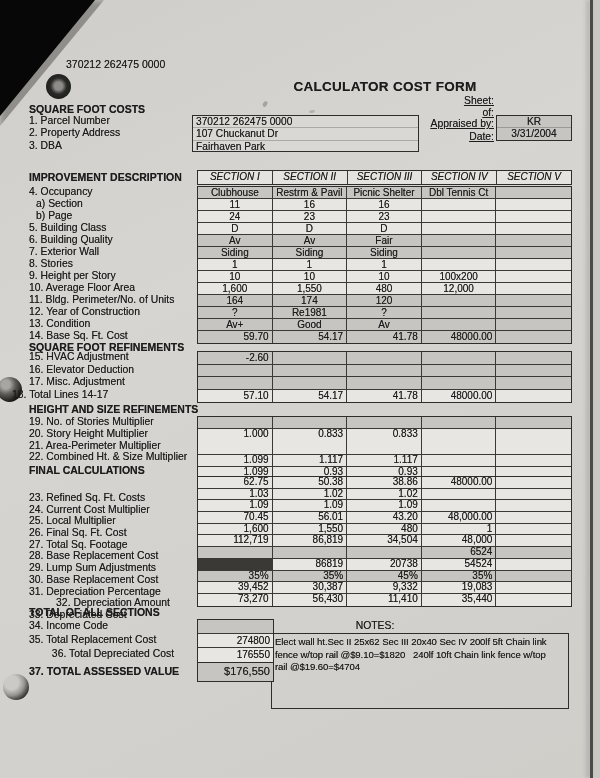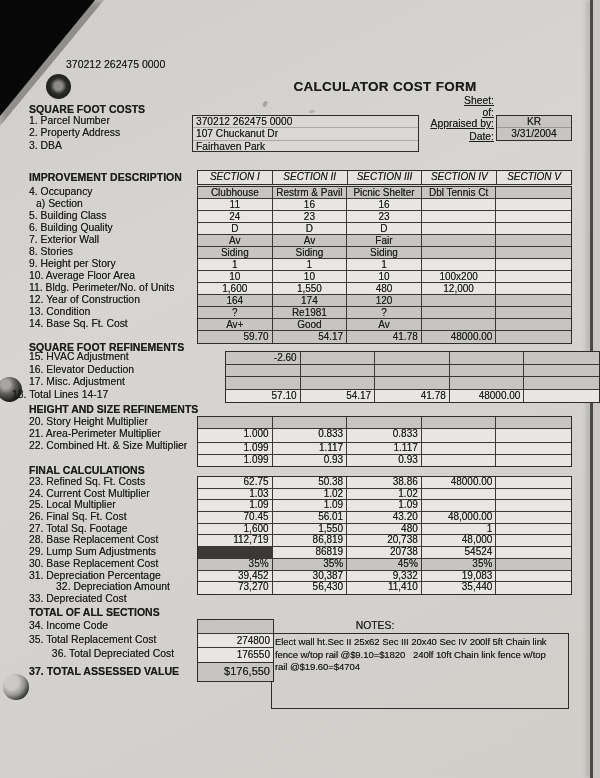--- a/index.html
+++ b/index.html
@@ -130,20 +130,21 @@
   <div class="notes-head">NOTES:</div>
   <div class="notes-box">
     <div class="nline">Elect wall ht.Sec II 25x62 Sec III 20x40 Sec IV 200lf 5ft Chain link</div>
     <div class="nline">fence w/top rail @$9.10=$1820   240lf 10ft Chain link fence w/top</div>
     <div class="nline">rail @$19.60=$4704</div>
   </div>
 
 <div class="labels" style="top: 186px;">
       <div class="tlabel" style="height: 12px; line-height: 12px;">4. Occupancy</div>
       <div class="tlabel indent" style="height: 12px; line-height: 12px;">a) Section</div>
+      <div class="tlabel indent" style="height: 12px; line-height: 12px;">b) Page</div>
       <div class="tlabel" style="height: 12px; line-height: 12px;">5. Building Class</div>
       <div class="tlabel" style="height: 12px; line-height: 12px;">6. Building Quality</div>
       <div class="tlabel" style="height: 12px; line-height: 12px;">7. Exterior Wall</div>
       <div class="tlabel" style="height: 12px; line-height: 12px;">8. Stories</div>
       <div class="tlabel" style="height: 12px; line-height: 12px;">9. Height per Story</div>
       <div class="tlabel" style="height: 12px; line-height: 12px;">10. Average Floor Area</div>
       <div class="tlabel" style="height: 12px; line-height: 12px;">11. Bldg. Perimeter/No. of Units</div>
       <div class="tlabel" style="height: 12px; line-height: 12px;">12. Year of Construction</div>
       <div class="tlabel" style="height: 12px; line-height: 12px;">13. Condition</div>
       <div class="tlabel" style="height: 12px; line-height: 12px;">14. Base Sq. Ft. Cost</div>
@@ -240,21 +241,21 @@
         <div class="tcell shaded ar" style="line-height: 11px;">48000.00</div>
         <div class="tcell shaded ar" style="line-height: 11px;"></div>
       </div>
     </div>
     <div class="labels" style="top: 351px;">
       <div class="tlabel" style="height: 12.6px; line-height: 12.6px;">15. HVAC Adjustment</div>
       <div class="tlabel" style="height: 12.6px; line-height: 12.6px;">16. Elevator Deduction</div>
       <div class="tlabel" style="height: 12.6px; line-height: 12.6px;">17. Misc. Adjustment</div>
       <div class="tlabel" style="height: 12.6px; line-height: 12.6px; padding-left: 12px;">18. Total Lines 14-17</div>
     </div>
-    <div class="grid" style="top: 351px; margin-left: 28px;">
+    <div class="grid" style="top: 351px;">
       <div class="trow" style="height: 12.6px;">
         <div class="tcell shaded ar" style="line-height: 11.6px;">-2.60</div>
         <div class="tcell shaded ar" style="line-height: 11.6px;"></div>
         <div class="tcell shaded ar" style="line-height: 11.6px;"></div>
         <div class="tcell shaded ar" style="line-height: 11.6px;"></div>
         <div class="tcell shaded ar" style="line-height: 11.6px;"></div>
       </div>
       <div class="trow" style="height: 12.6px;">
         <div class="tcell shaded ar" style="line-height: 11.6px;"></div>
         <div class="tcell shaded ar" style="line-height: 11.6px;"></div>
@@ -271,33 +272,34 @@
       </div>
       <div class="trow" style="height: 12.6px;">
         <div class="tcell light ar" style="line-height: 11.6px;">57.10</div>
         <div class="tcell light ar" style="line-height: 11.6px;">54.17</div>
         <div class="tcell light ar" style="line-height: 11.6px;">41.78</div>
         <div class="tcell light ar" style="line-height: 11.6px;">48000.00</div>
         <div class="tcell light ar" style="line-height: 11.6px;"></div>
       </div>
     </div>
     <div class="labels" style="top: 416px;">
+      <div class="tlabel" style="height: 11.8px; line-height: 11.8px;">19. No. of Stories Multiplier</div>
       <div class="tlabel" style="height: 11.8px; line-height: 11.8px;">20. Story Height Multiplier</div>
       <div class="tlabel" style="height: 11.8px; line-height: 11.8px;">21. Area-Perimeter Multiplier</div>
       <div class="tlabel" style="height: 11.8px; line-height: 11.8px;">22. Combined Ht. &amp; Size Multiplier</div>
     </div>
     <div class="grid" style="top: 416px;">
       <div class="trow" style="height: 11.8px;">
         <div class="tcell shaded ar" style="line-height: 10.8px;"></div>
         <div class="tcell shaded ar" style="line-height: 10.8px;"></div>
         <div class="tcell shaded ar" style="line-height: 10.8px;"></div>
         <div class="tcell shaded ar" style="line-height: 10.8px;"></div>
         <div class="tcell shaded ar" style="line-height: 10.8px;"></div>
       </div>
-      <div class="trow" style="height: 14px;">
+      <div class="trow" style="height: 26px;">
         <div class="tcell light ar" style="line-height: 10.8px;">1.000</div>
         <div class="tcell light ar" style="line-height: 10.8px;">0.833</div>
         <div class="tcell light ar" style="line-height: 10.8px;">0.833</div>
         <div class="tcell light ar" style="line-height: 10.8px;"></div>
         <div class="tcell light ar" style="line-height: 10.8px;"></div>
       </div>
       <div class="trow" style="height: 11.8px;">
         <div class="tcell light ar" style="line-height: 10.8px;">1.099</div>
         <div class="tcell light ar" style="line-height: 10.8px;">1.117</div>
         <div class="tcell light ar" style="line-height: 10.8px;">1.117</div>
@@ -306,21 +308,21 @@
       </div>
       <div class="trow" style="height: 11.8px;">
         <div class="tcell light ar" style="line-height: 10.8px;">1.099</div>
         <div class="tcell light ar" style="line-height: 10.8px;">0.93</div>
         <div class="tcell light ar" style="line-height: 10.8px;">0.93</div>
         <div class="tcell light ar" style="line-height: 10.8px;"></div>
         <div class="tcell light ar" style="line-height: 10.8px;"></div>
       </div>
     </div>
     <div class="labels" style="top: 476px;">
-      <div class="tlabel" style="height: 11.7px; line-height: 11.7px;">23. Refined Sq. Ft. Costs</div>
+      <div class="tlabel" style="height: 11.7px; line-height: 11.7px; margin-top: 16px;">23. Refined Sq. Ft. Costs</div>
       <div class="tlabel" style="height: 11.7px; line-height: 11.7px;">24. Current Cost Multiplier</div>
       <div class="tlabel" style="height: 11.7px; line-height: 11.7px;">25. Local Multiplier</div>
       <div class="tlabel" style="height: 11.7px; line-height: 11.7px;">26. Final Sq. Ft. Cost</div>
       <div class="tlabel" style="height: 11.7px; line-height: 11.7px;">27. Total Sq. Footage</div>
       <div class="tlabel" style="height: 11.7px; line-height: 11.7px;">28. Base Replacement Cost</div>
       <div class="tlabel" style="height: 11.7px; line-height: 11.7px;">29. Lump Sum Adjustments</div>
       <div class="tlabel" style="height: 11.7px; line-height: 11.7px;">30. Base Replacement Cost</div>
       <div class="tlabel" style="height: 11.7px; line-height: 11.7px;">31. Depreciation Percentage</div>
       <div class="tlabel" style="height: 11.7px; line-height: 11.7px; text-align: center;">32. Depreciation Amount</div>
       <div class="tlabel" style="height: 11.7px; line-height: 11.7px;">33. Depreciated Cost</div>
@@ -357,23 +359,30 @@
       <div class="trow" style="height: 11.7px;">
         <div class="tcell light ar" style="line-height: 10.7px;">1,600</div>
         <div class="tcell light ar" style="line-height: 10.7px;">1,550</div>
         <div class="tcell light ar" style="line-height: 10.7px;">480</div>
         <div class="tcell light ar" style="line-height: 10.7px;">1</div>
         <div class="tcell light ar" style="line-height: 10.7px;"></div>
       </div>
       <div class="trow" style="height: 11.7px;">
         <div class="tcell light ar" style="line-height: 10.7px;">112,719</div>
         <div class="tcell light ar" style="line-height: 10.7px;">86,819</div>
-        <div class="tcell light ar" style="line-height: 10.7px;">20,738</div>
+        <div class="tcell light ar" style="line-height: 10.7px;">34,504</div>
         <div class="tcell light ar" style="line-height: 10.7px;">48,000</div>
         <div class="tcell light ar" style="line-height: 10.7px;"></div>
+      </div>
+      <div class="trow" style="height: 11.7px;">
+        <div class="tcell shaded ar" style="line-height: 10.7px;"></div>
+        <div class="tcell shaded ar" style="line-height: 10.7px;"></div>
+        <div class="tcell shaded ar" style="line-height: 10.7px;"></div>
+        <div class="tcell shaded ar" style="line-height: 10.7px;">6524</div>
+        <div class="tcell shaded ar" style="line-height: 10.7px;"></div>
       </div>
       <div class="trow" style="height: 11.7px;">
         <div class="tcell light ar" style="line-height: 10.7px; margin-top: 16px;">112719</div>
         <div class="tcell light ar" style="line-height: 10.7px;">86819</div>
         <div class="tcell light ar" style="line-height: 10.7px;">20738</div>
         <div class="tcell light ar" style="line-height: 10.7px;">54524</div>
         <div class="tcell light ar" style="line-height: 10.7px;"></div>
       </div>
       <div class="trow" style="height: 11.7px;">
         <div class="tcell shaded ar" style="line-height: 10.7px;">35%</div>

